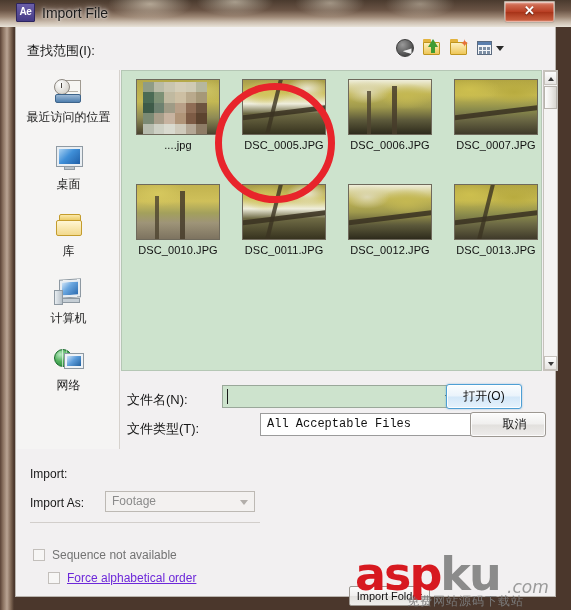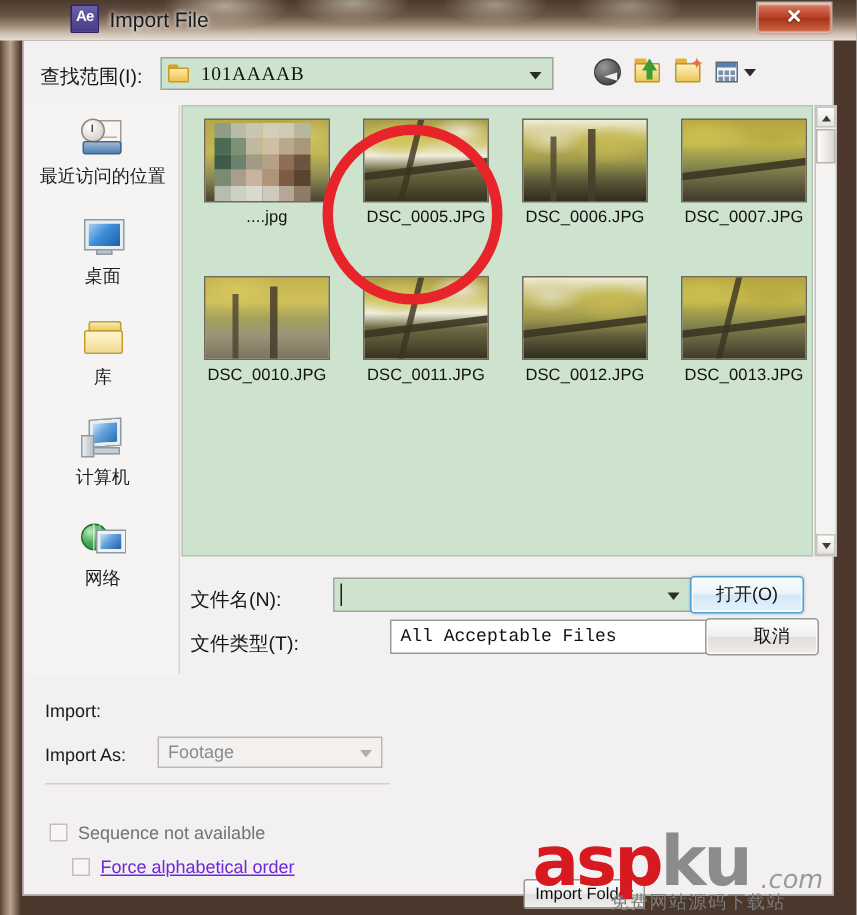--- a/index.html
+++ b/index.html
@@ -49,21 +49,20 @@
     background: linear-gradient(to bottom, #6b5fa8, #453a86);
     border: 1px solid #2d2560;
     border-radius: 1px;
     color: #ffffff;
     font-size: 10px;
     font-weight: bold;
     line-height: 16px;
     text-align: center;
     letter-spacing: -0.5px;
     font-family: "Liberation Sans", sans-serif;
-    margin-left: 31px;
   }
   #window-title {
     font-size: 14px;
     color: #1b1b1b;
     text-shadow: 0 0 3px rgba(255,255,255,0.9), 0 0 6px rgba(255,255,255,0.8);
     white-space: nowrap;
   }
   #close-button {
     position: absolute;
     right: 16px; top: 1px;
@@ -559,21 +558,21 @@
   }
   .combo-arrow {
     position: absolute; right: 7px; top: 9px;
     width: 0; height: 0;
     border-left: 4px solid transparent;
     border-right: 4px solid transparent;
     border-top: 5px solid #2a2a2a;
   }
 
   #btn-open {
-    position: absolute; left: 444px; top: 357px;
+    position: absolute; left: 430px; top: 357px;
     width: 76px; height: 25px;
     background: linear-gradient(to bottom, #fbfdfe 0%, #eaf3fb 48%, #d3e7f8 52%, #e6f2fc 100%);
     border: 1px solid #4e9fd4;
     border-radius: 3px;
     box-shadow: inset 0 0 0 1px rgba(255,255,255,0.85), 0 0 2px rgba(62,140,200,0.55);
     box-sizing: border-box;
     text-align: center;
     font-size: 12px;
     color: #101010;
     line-height: 23px;
@@ -716,25 +715,20 @@
       <div id="close-button">
         <div id="close-x">✕</div>
       </div>
     </div>
 
     <div id="dialog-body">
 
       <div id="lookin-row">
         <div id="lookin-label">查找范围(I):</div>
 
-        <div id="lookin-combo">
-          <div id="lookin-folder-icon"></div>
-          <div id="lookin-text">101AAAAB</div>
-          <div id="lookin-arrow"></div>
-        </div>
 
         <div class="tbtn" id="btn-back">
           <div id="back-circle">
             <div id="back-arrow">◄</div>
           </div>
         </div>
 
         <div class="tbtn" id="btn-up">
           <div class="folder-tab"></div>
           <div class="folder-shape"></div>

